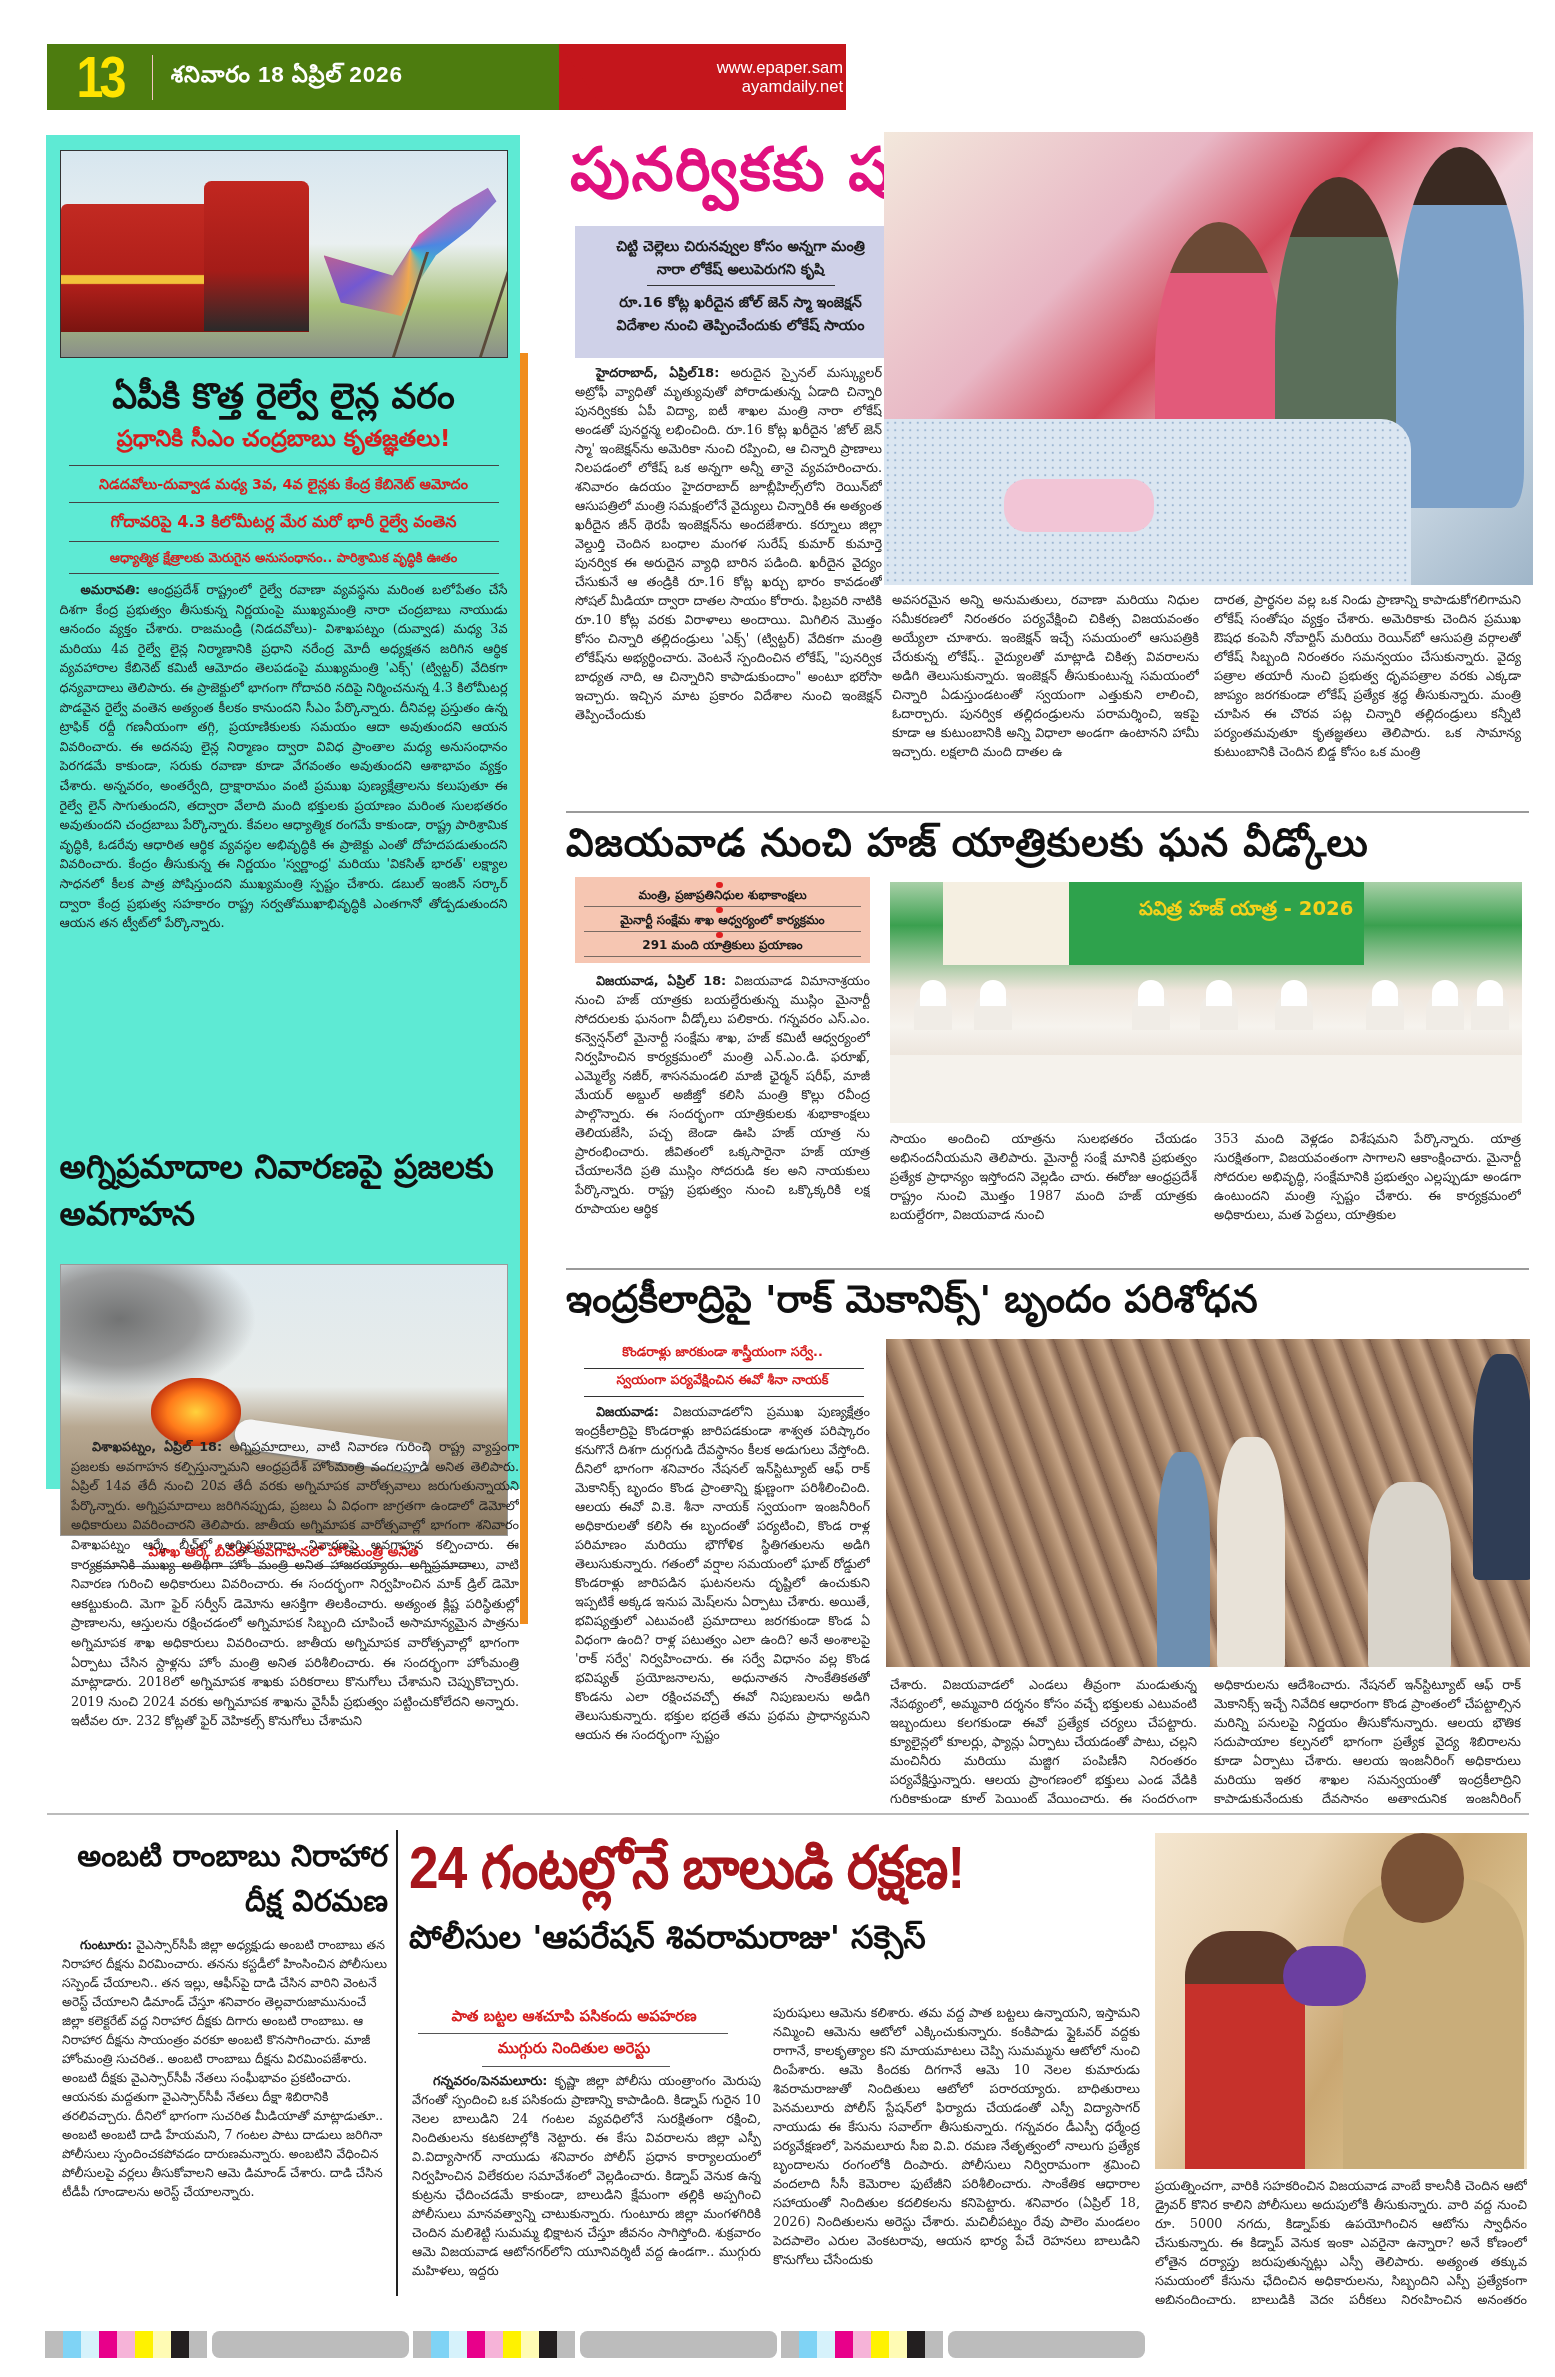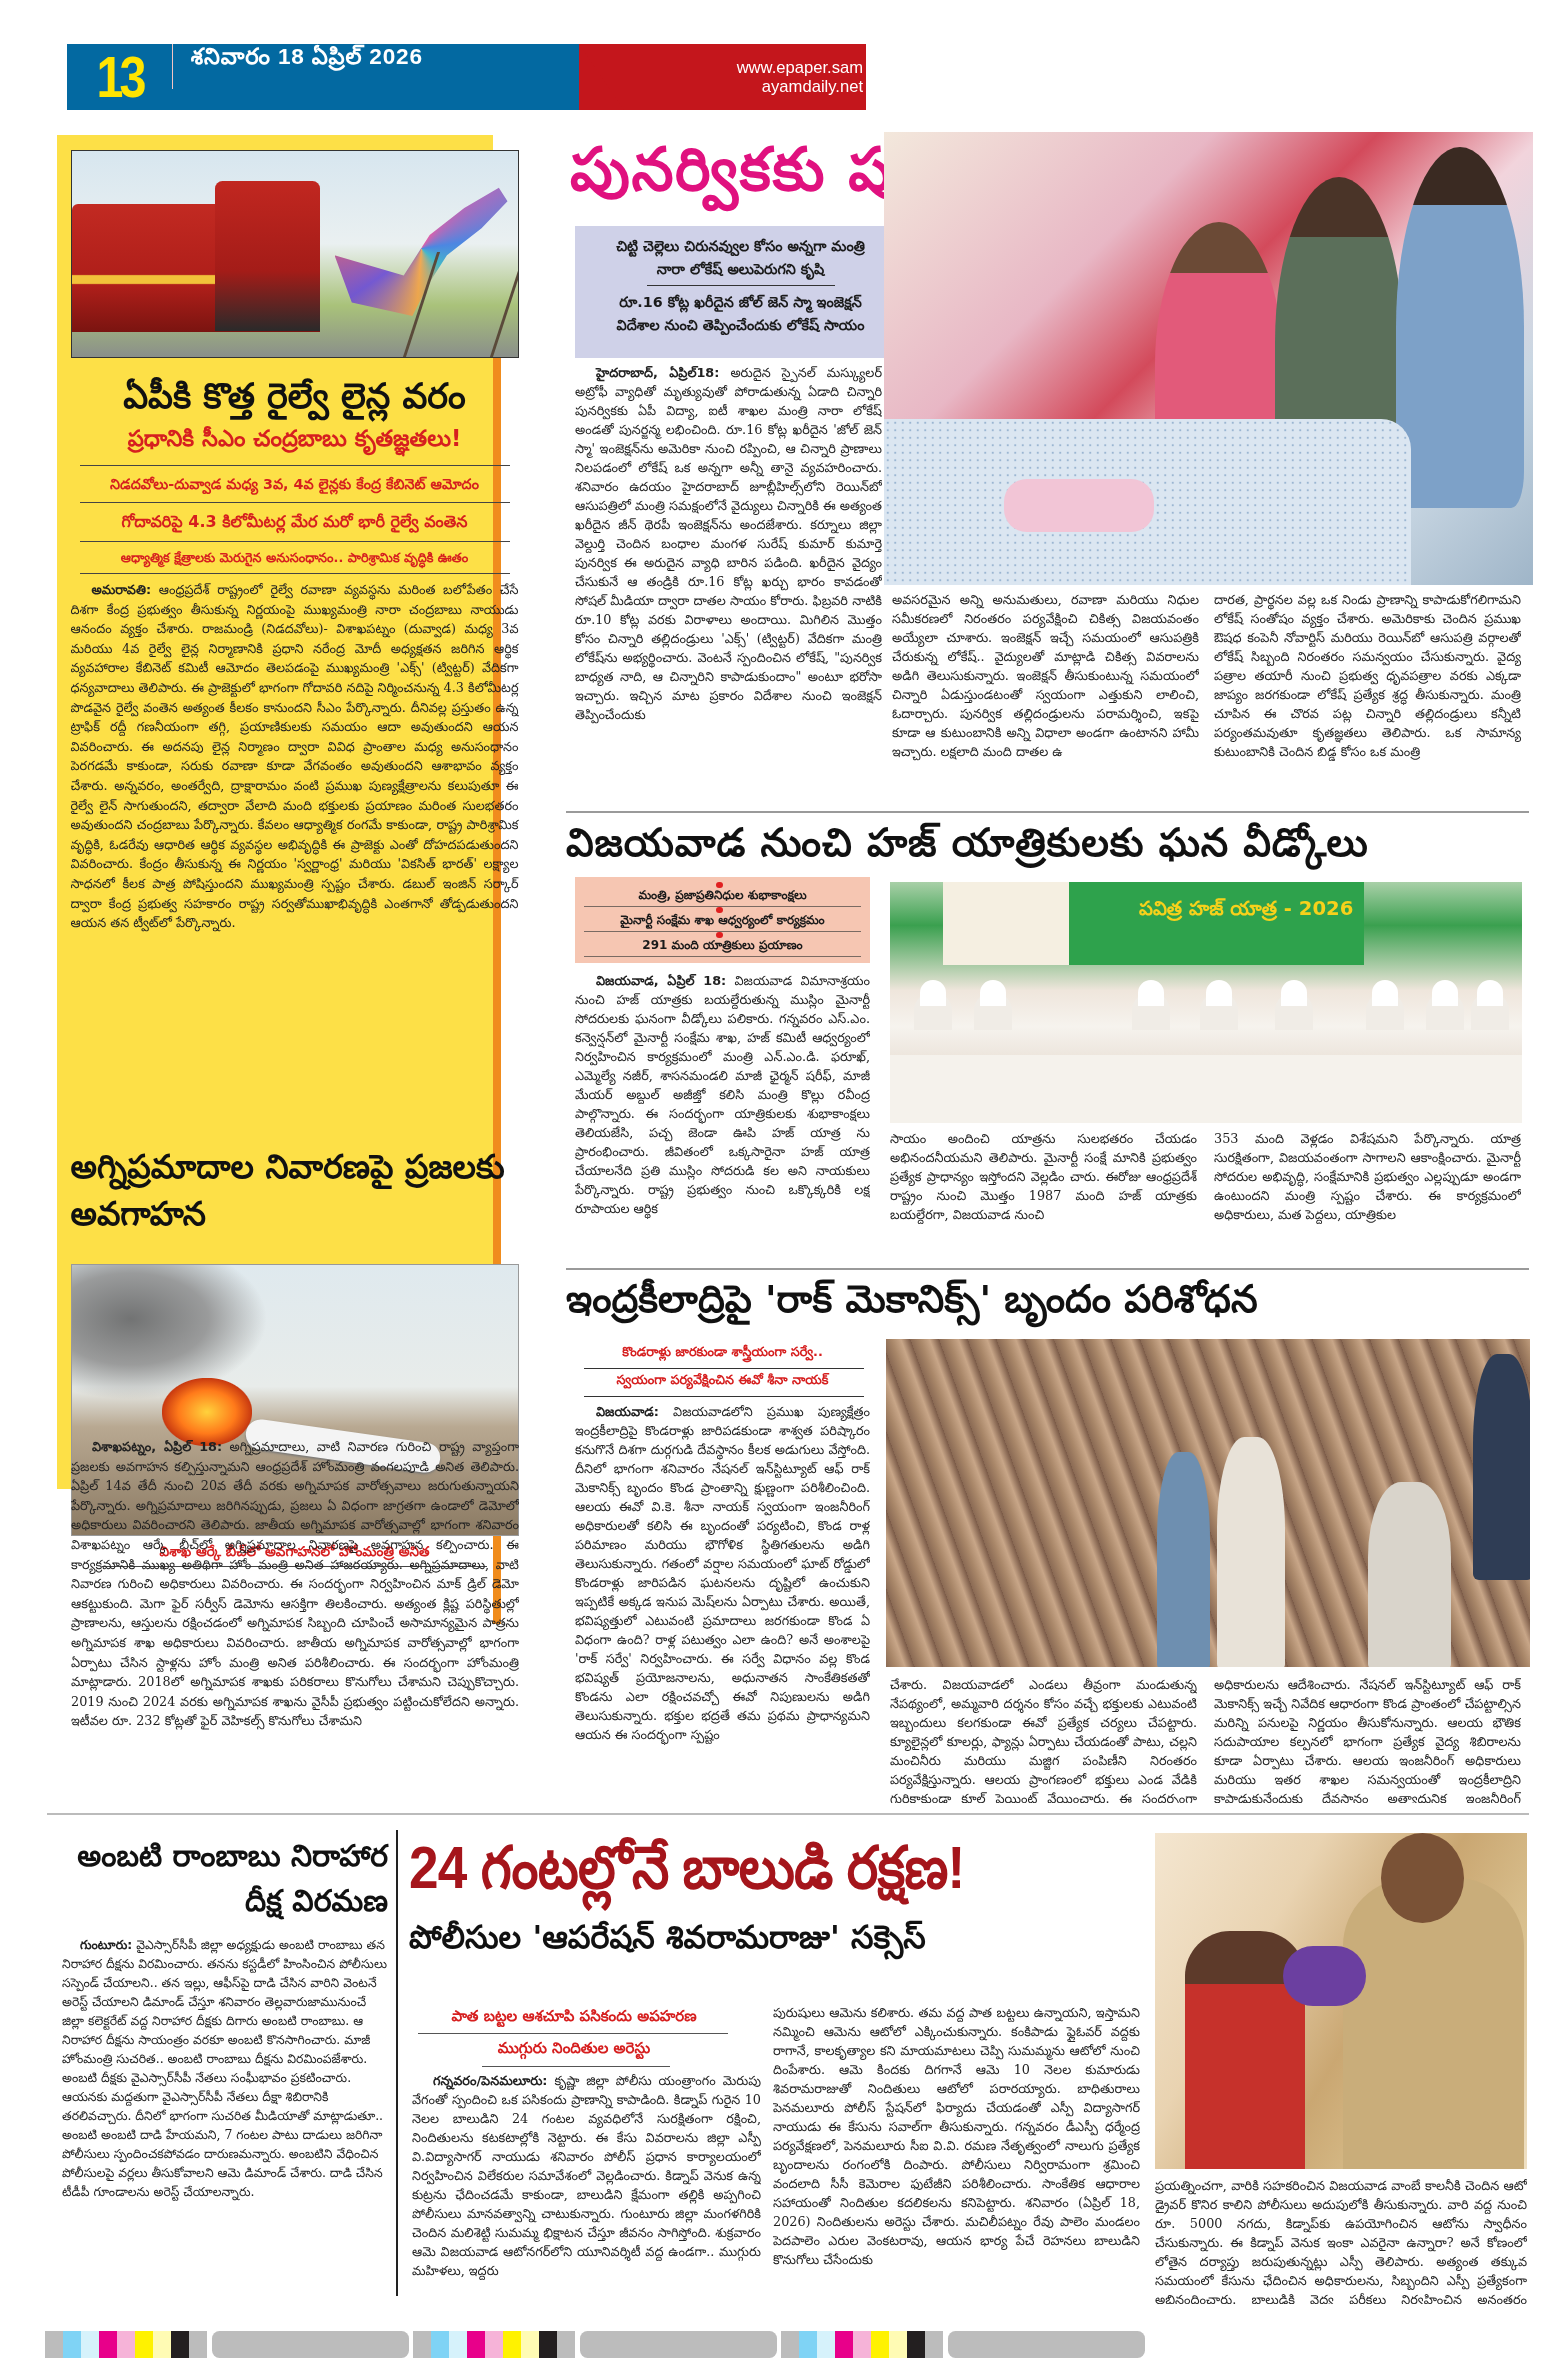--- a/index.html
+++ b/index.html
@@ -1,31 +1,31 @@
 <!DOCTYPE html>
 <html style="font-size:12px"><head>
 <meta charset="utf-8">
 <style>
   * { box-sizing: border-box; margin: 0; padding: 0; }
   html, body { width: 1555px; height: 2377px; background: #ffffff; overflow: hidden; }
   body { position: relative; font-family: "DejaVu Sans", sans-serif; color: #1a1a1a; }
 
   
   .masthead { position: absolute; left: 47px; top: 44px; width: 1481px; height: 66px; display: flex; }
-  .mh-left { position: relative; width: 512px; height: 66px; background: #0369a1; display: flex; align-items: flex-start; margin-left: 20px; }
+  .mh-left { position: relative; width: 512px; height: 66px; background: #4d7c0f; display: flex; align-items: center; }
   .mh-left::after { content: ""; position: absolute; right: -45px; top: 0; border-left: 45px solid #c4161c; border-top: 66px solid transparent; width: 0; height: 0; }
   .page-no { color: #ffe400; font-family: "Liberation Sans", sans-serif; font-weight: bold; font-size: 57px; letter-spacing: -4.5px; width: 105px; text-align: center; line-height: 66px; transform: scaleX(0.85); }
   .mh-divider { width: 0.8px; height: 45px; background: #f3c4c4; margin-right: 18px; }
   .dateline { color: #fff; font-family: "Liberation Sans", sans-serif; font-weight: bold; font-size: 22.6px; letter-spacing: 0.8px; }
   .mh-mid { flex: 1; background: #f9c30b; display: flex; align-items: center; justify-content: center; padding-left: 60px; }
   .brand { color: #1f3e9a; font-family: "DejaVu Serif", serif; font-weight: bold; font-size: 36px; }
   .mh-right { width: 287px; background: #c4161c; color: #fff; font-family: "Liberation Sans", sans-serif; font-size: 16.6px; line-height: 19.6px; text-align: right; padding-top: 13.5px; padding-right: 3px; }
 
   
-  .left-col { position: absolute; left: 57px; top: 135px; width: 436px; height: 1354px; background: #fde047; }
+  .left-col { position: absolute; left: 46px; top: 135px; width: 474px; height: 1354px; background: #5eead4; }
   .left-col .orange-rule { position: absolute; right: -7.5px; top: 218px; width: 7.5px; height: 1271px; background: #f08c1d; }
   .train-img { position: absolute; left: 13.5px; top: 15px; width: 448px; height: 208px; background:
       linear-gradient(180deg, #d7e6ef 0%, #eaf0f1 45%, #a9c27a 75%, #8a8f8a 100%);
       border: 0.8px solid #333; overflow: hidden; }
   .train-body { position: absolute; left: 0; top: 53px; width: 248px; height: 128px; background: linear-gradient(180deg,#c22a22 0%,#b01f1a 55%,#f2c23a 56%,#f2c23a 62%,#b01f1a 63%,#7a1410 100%); border-radius: 6px 22.6px 0 0; }
   .train-cab { position: absolute; left: 143px; top: 30px; width: 105px; height: 150px; background: linear-gradient(180deg,#c12720,#a41c18 60%,#2a2a2a 100%); border-radius: 7.5px 7.5px 0 0; }
   .ap-map { position: absolute; left: 263px; top: 30px; width: 173px; height: 135px; background:
       conic-gradient(from 30deg, #e14fa1, #3b7be0, #33b3c9, #f3a246, #6b4bd6, #e6565c, #7ed8c8, #e14fa1);
       clip-path: polygon(40% 70%, 55% 40%, 75% 20%, 95% 5%, 100% 15%, 85% 35%, 65% 55%, 55% 75%, 45% 100%, 10% 90%, 0% 55%); opacity: .9; }
   .track { position: absolute; right: 7.5px; bottom: 0; width: 90px; height: 105px; border-left: 3px solid #5a4a3a; border-right: 3px solid #5a4a3a; transform: skewX(-18deg); }

